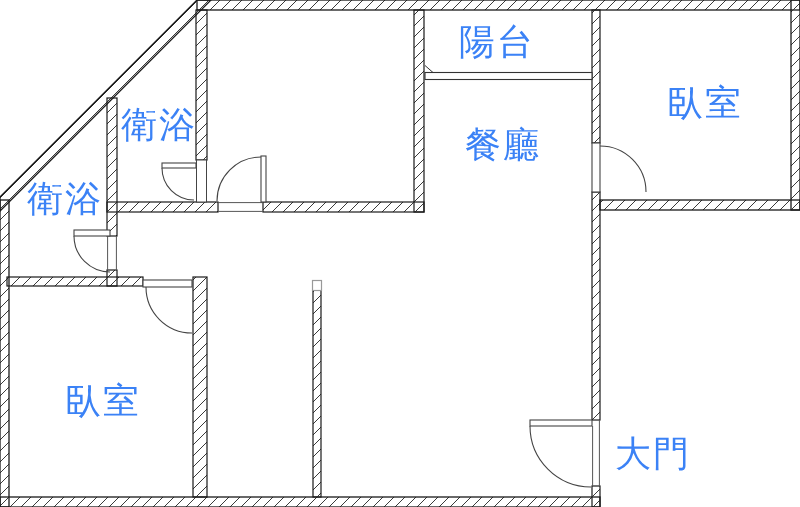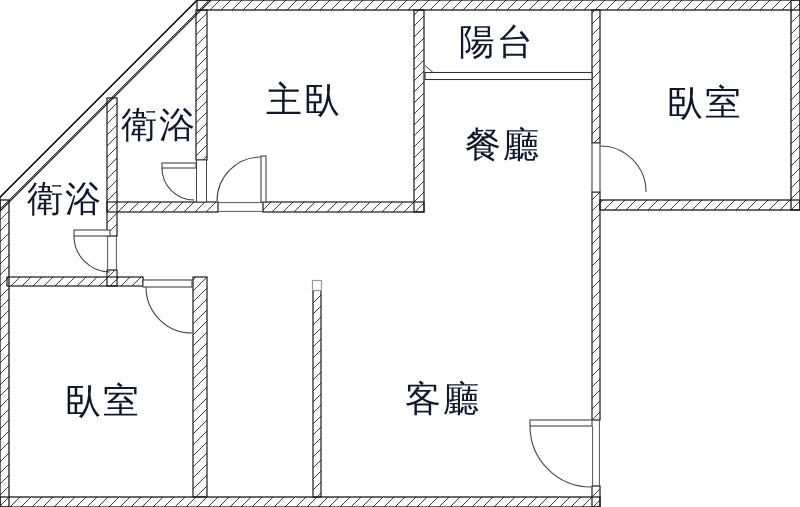--- a/index.html
+++ b/index.html
@@ -9,21 +9,21 @@
     background:#ffffff;
     overflow:hidden;
     font-family:"DejaVu Serif","Liberation Serif",serif;
   }
   #plan-svg{position:absolute;left:0;top:0;}
   .room-label{
     position:absolute;
     font-size:36px;
     line-height:1;
     letter-spacing:2px;
-    color:#0f172a;
+    color:#3b82f6;
     white-space:nowrap;
     user-select:none;
   }
 </style>
 </head>
 <body>
 
 <div id="stage">
 
   <svg id="plan-svg" width="800" height="507" viewBox="0 0 800 507">
@@ -116,27 +116,26 @@
         <rect x="530" y="420" width="62" height="6" fill="#ffffff"></rect>
         <path d="M530,426 A 61 61 0 0 0 591,487" fill="none"></path>
       </g>
     </g>
   </svg>
 
   <div class="room-label" style="left:121px;top:107px">衛浴</div>
 
   <div class="room-label" style="left:27px;top:181px">衛浴</div>
 
-  <div class="room-label" style="left:266px;top:82px">主臥</div>
 
   <div class="room-label" style="left:459px;top:24px">陽台</div>
 
   <div class="room-label" style="left:667px;top:85px">臥室</div>
 
   <div class="room-label" style="left:465px;top:127px">餐廳</div>
 
   <div class="room-label" style="left:65px;top:383px">臥室</div>
 
 
-  <div class="room-label" style="left:405px;top:381px">客廳</div>
 
+  <div class="room-label" style="left:615px;top:436px">大門</div>
 
 </div>
 
 </body></html>

